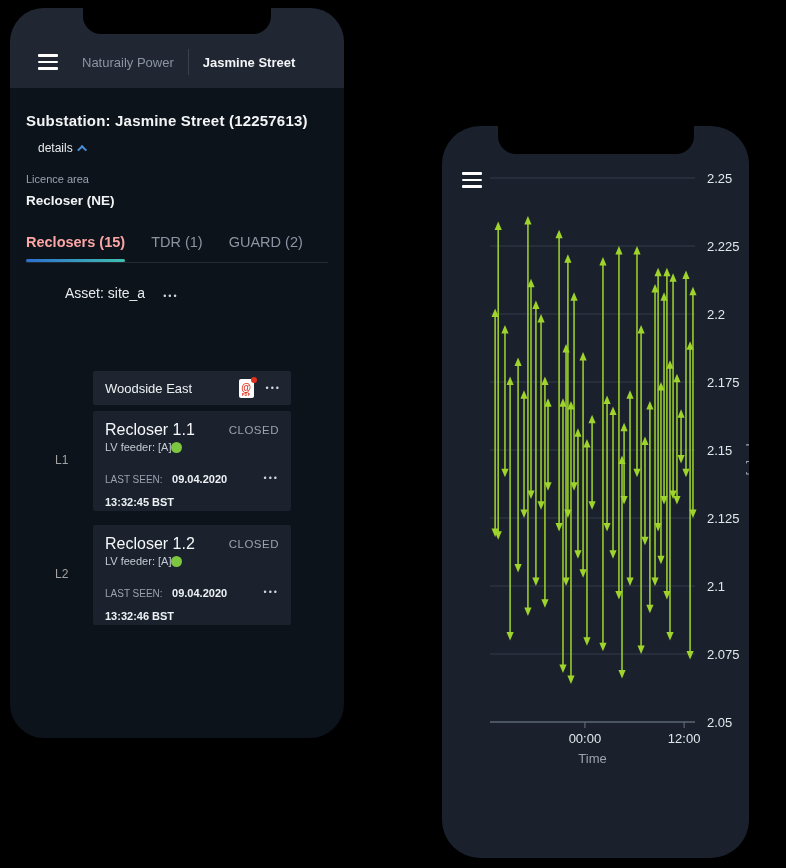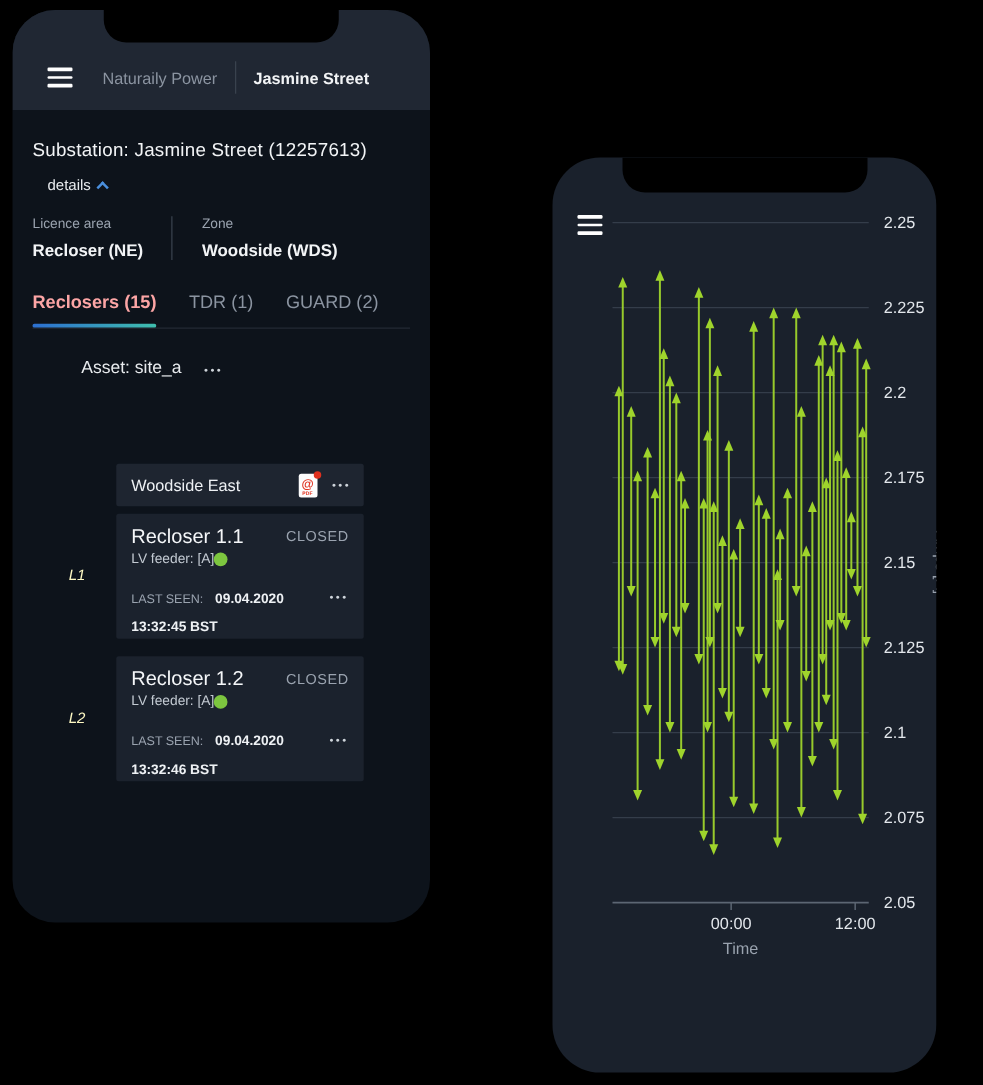--- a/index.html
+++ b/index.html
@@ -17,21 +17,21 @@
 
   .appbar { position:relative; height:80px; background:#202733;
             display:flex; align-items:flex-end; }
   .appbar-row { display:flex; align-items:center; height:46px; width:100%; padding:0 16px 6px 28px; }
   .burger { width:20px; display:flex; flex-direction:column; gap:4px; cursor:pointer; }
   .burger i { display:block; height:2.5px; background:#fff; border-radius:1px; }
   .brand { color:#8b94a1; font-size:13px; margin-left:24px; }
   .appbar-divider { width:1px; height:26px; background:#39424e; margin:0 14px; }
   .appbar-title { color:#f2f4f6; font-size:13px; font-weight:bold; }
 
-  .substation-title { color:#f2f4f6; font-size:15px; font-weight:normal; padding:24px 16px 0 16px; letter-spacing:.2px; }
+  .substation-title { color:#f2f4f6; font-size:15px; font-weight:bold; padding:24px 16px 0 16px; letter-spacing:.2px; }
   .details-row { display:flex; align-items:center; gap:7px; padding:12px 0 0 28px; cursor:pointer;text-align:center; }
   .details-label { color:#e8ebee; font-size:12px; }
   .chev-up { width:7px; height:7px; border-left:2px solid #4a8fdd; border-top:2px solid #4a8fdd;
              transform:rotate(45deg) translateY(2px); }
 
   .meta { display:flex; padding:18px 16px 0 16px; }
   .meta-col { padding-right:22px; }
   .meta-col + .meta-col { border-left:1px solid #39424e; padding-left:24px; }
   .meta-label { color:#9aa3af; font-size:11px; }
   .meta-value { color:#f2f4f6; font-size:13.5px; font-weight:bold; margin-top:8px; }
@@ -42,21 +42,21 @@
   .tab.active::after { content:""; position:absolute; left:0; right:0; bottom:0; height:3px;
                        background:linear-gradient(90deg,#2c6fd1,#3fbfae); border-radius:2px; }
   .tab + .tab { margin-left:26px; }
   .tabs-underline { height:1px; background:#232a34; margin:0 0 0 16px; width:302px; }
 
   .asset-row { display:flex; align-items:flex-end; gap:18px; padding:22px 0 0 55px; }
   .asset-label { color:#e8ebee; font-size:14px; }
   .dots { color:#cfd5db; font-size:9px; letter-spacing:2px; cursor:pointer; line-height:1; }
 
   .cards { position:absolute; left:83px; top:363px; width:198px; }
-  .line-label { position:absolute; left:-38px; color:#fef9c3; font-size:12px;font-style:italic; }
+  .line-label { position:absolute; left:-38px; color:#a3a3a3; font-size:12px; }
 
   .site-card { height:34px; background:#1e2530; border-radius:2px; display:flex;
                align-items:center; padding:0 10px 0 12px; cursor:pointer; }
   .site-card-title { color:#eef1f4; font-size:13px; flex:1; }
   .pdf-icon { position:relative; width:15px; height:19px; background:#fdfdfd; border-radius:2px;
               display:flex; flex-direction:column; align-items:center; justify-content:flex-end; margin-right:12px; }
   .pdf-icon .swirl { color:#e0311f; font-size:10px; font-weight:bold; line-height:9px; }
   .pdf-icon .pdf-word { color:#e0311f; font-size:4px; font-weight:bold; letter-spacing:.2px; padding-bottom:1px; }
   .pdf-badge { position:absolute; top:-2px; right:-3px; width:6px; height:6px; border-radius:50%; background:#e0311f; }
 
@@ -104,24 +104,20 @@
 
   <div class="details-row">
     <span class="details-label">details</span>
     <span class="chev-up"></span>
   </div>
 
   <div class="meta">
     <div class="meta-col">
       <div class="meta-label">Licence area</div>
       <div class="meta-value">Recloser (NE)</div>
-    </div>
-    <div class="meta-col">
-      <div class="meta-label">Zone</div>
-      <div class="meta-value">Woodside (WDS)</div>
     </div>
   </div>
 
   <div class="tabs">
     <span class="tab active">Reclosers (15)</span>
     <span class="tab">TDR (1)</span>
     <span class="tab">GUARD (2)</span>
   </div>
   <div class="tabs-underline"></div>
 

